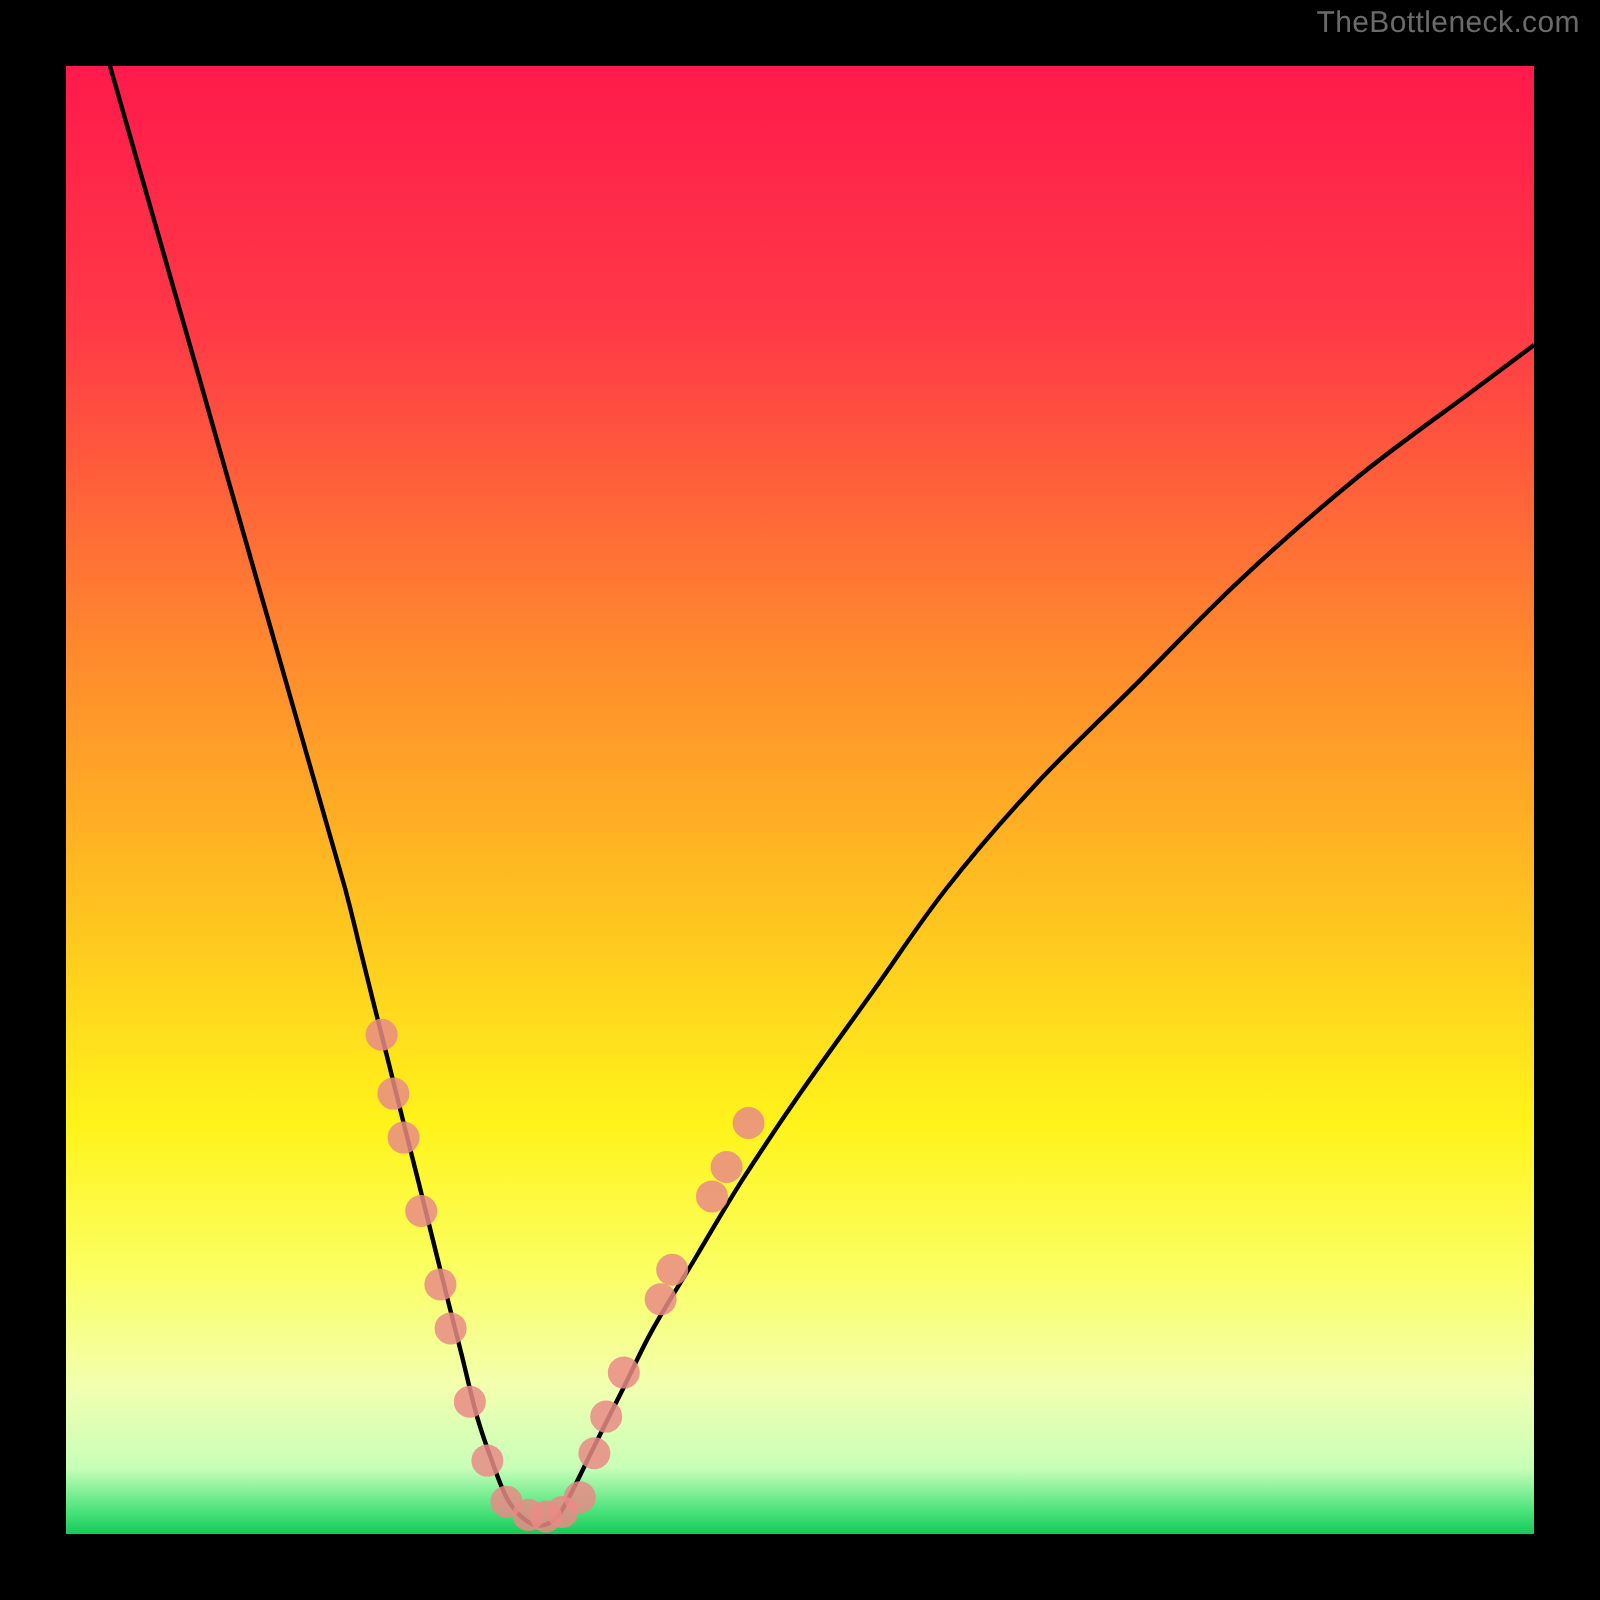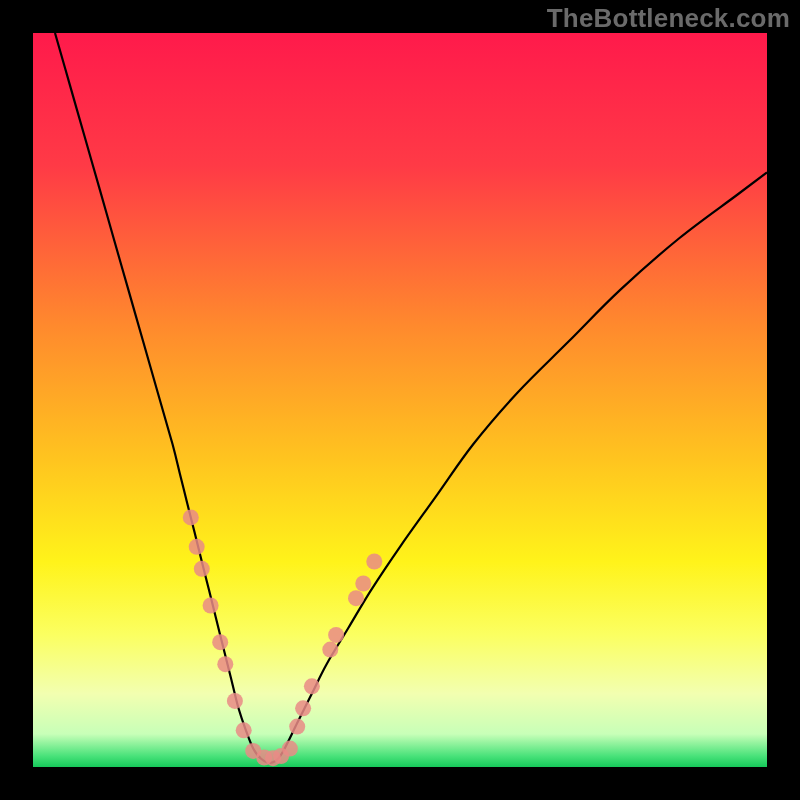--- a/index.html
+++ b/index.html
@@ -24,22 +24,22 @@
     top: 33px;
     left: 33px;
     width: 734px;
     height: 734px;
   }
   .watermark {
     position: absolute;
     top: 3px;
     right: 10px;
     color: #6a6a6a;
-    font-size: 26px;
-    font-weight: 700;
+    font-size: 15px;
+    font-weight: 400;
     letter-spacing: 0.2px;
     text-align: center;
   }
 </style>
 </head>
 <body>
 
 <div class="frame">
   <div class="watermark">TheBottleneck.com</div>
   <svg class="plot" viewBox="0 0 734 734" preserveAspectRatio="none">

